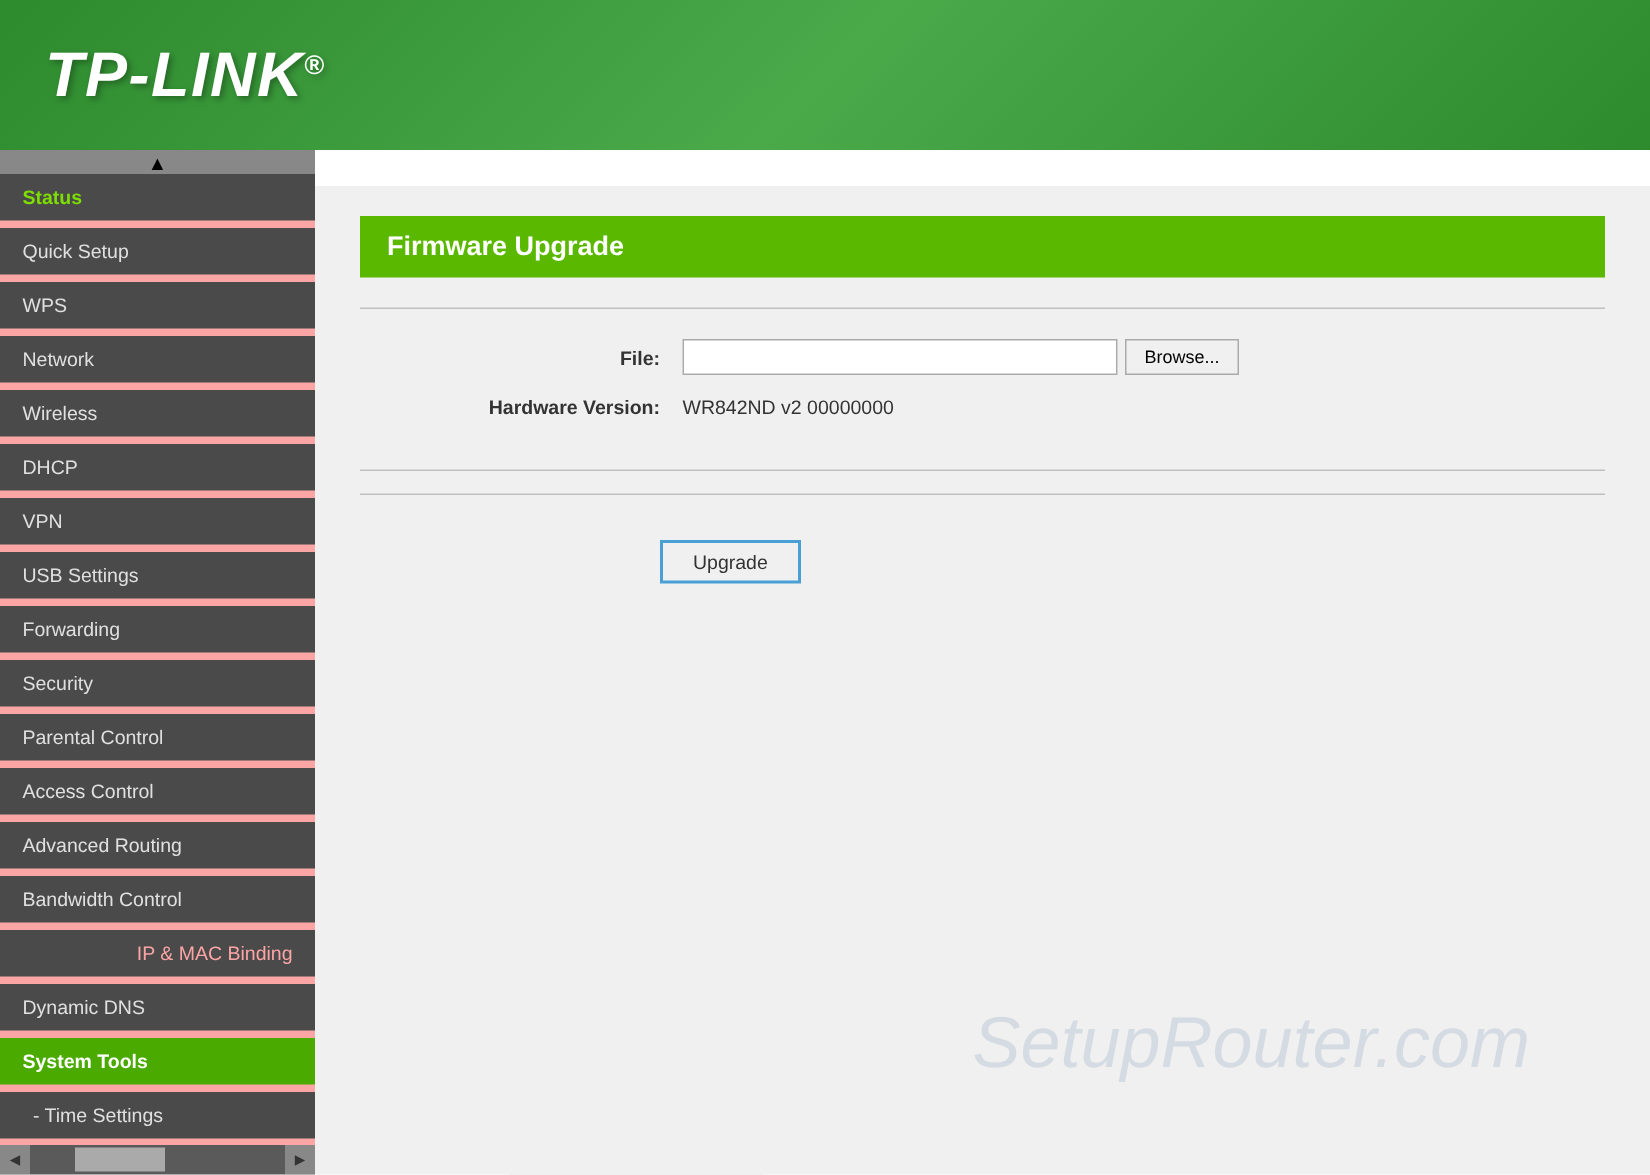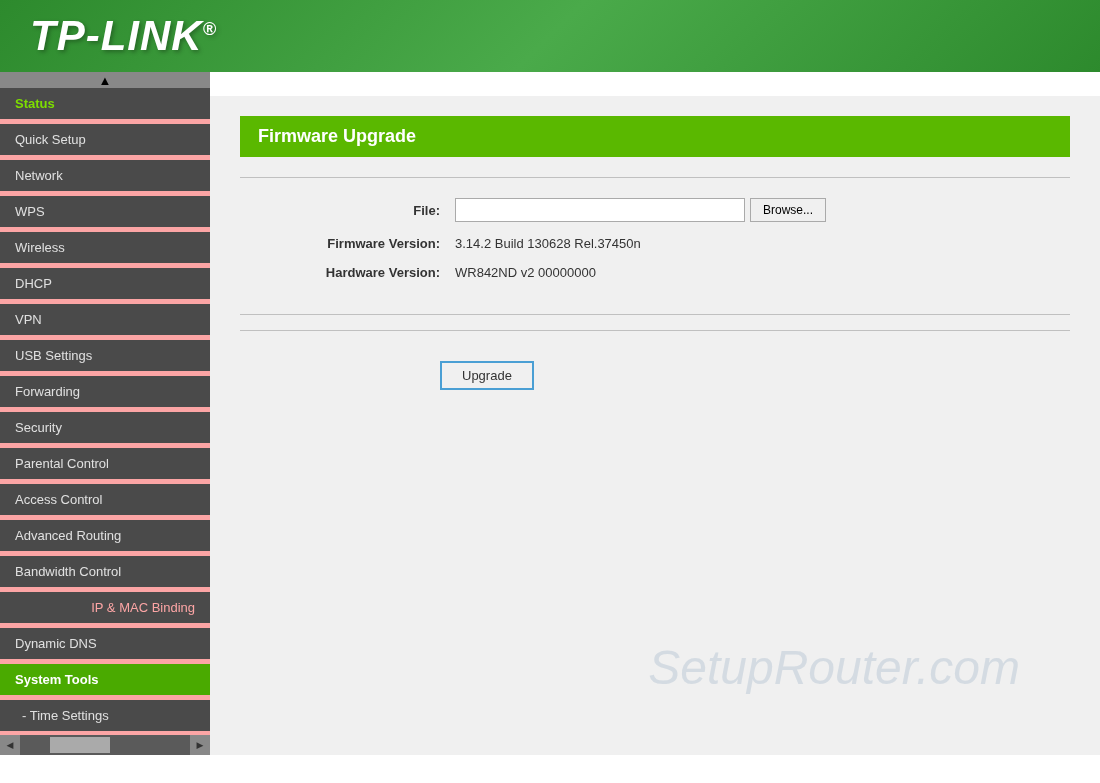--- a/index.html
+++ b/index.html
@@ -1,21 +1,21 @@
 <!DOCTYPE html>
 <html><head>
   <meta charset="utf-8">
   <style>
     * { margin: 0; padding: 0; box-sizing: border-box; }
     body { font-family: Arial, sans-serif; font-size: 13px; width: 1100px; height: 783px; overflow: hidden; background: #fff; }
 
     
     #header {
       background: linear-gradient(135deg, #2d8a2d 0%, #4aaa4a 50%, #2d8a2d 100%);
-      height: 72px;
+      height: 100px;
       display: flex;
       align-items: center;
       padding-left: 30px;
     }
     #logo-text {
       color: #fff;
       font-size: 42px;
       font-weight: 900;
       font-style: italic;
       letter-spacing: 1px;
@@ -202,22 +202,22 @@
 
 <div id="main-layout">
 
   <div id="sidebar">
     <div id="sidebar-scroll">
 
       <div style="height:16px; background:#888; display:flex; align-items:center; justify-content:center; cursor:pointer;">▲</div>
 
       <a class="sidebar-item active">Status</a>
       <a class="sidebar-item">Quick Setup</a>
+      <a class="sidebar-item">WPS</a>
       <a class="sidebar-item">Network</a>
-      <a class="sidebar-item">WPS</a>
       <a class="sidebar-item">Wireless</a>
       <a class="sidebar-item">DHCP</a>
       <a class="sidebar-item">VPN</a>
       <a class="sidebar-item">USB Settings</a>
       <a class="sidebar-item">Forwarding</a>
       <a class="sidebar-item">Security</a>
       <a class="sidebar-item">Parental Control</a>
       <a class="sidebar-item">Access Control</a>
       <a class="sidebar-item">Advanced Routing</a>
       <a class="sidebar-item">Bandwidth Control</a>
@@ -246,24 +246,20 @@
     </div>
 
     <div id="form-section">
 
       <div class="form-row">
         <div class="form-label">File:</div>
         <input type="text" id="file-input" style="">
         <button id="browse-btn">Browse...</button>
       </div>
 
-      <div class="form-row">
-        <div class="form-label">Firmware Version:</div>
-        <div class="form-value">3.14.2 Build 130628 Rel.37450n</div>
-      </div>
 
       <div class="form-row">
         <div class="form-label">Hardware Version:</div>
         <div class="form-value">WR842ND v2 00000000</div>
       </div>
 
     </div>
 
     <hr class="divider">
 

